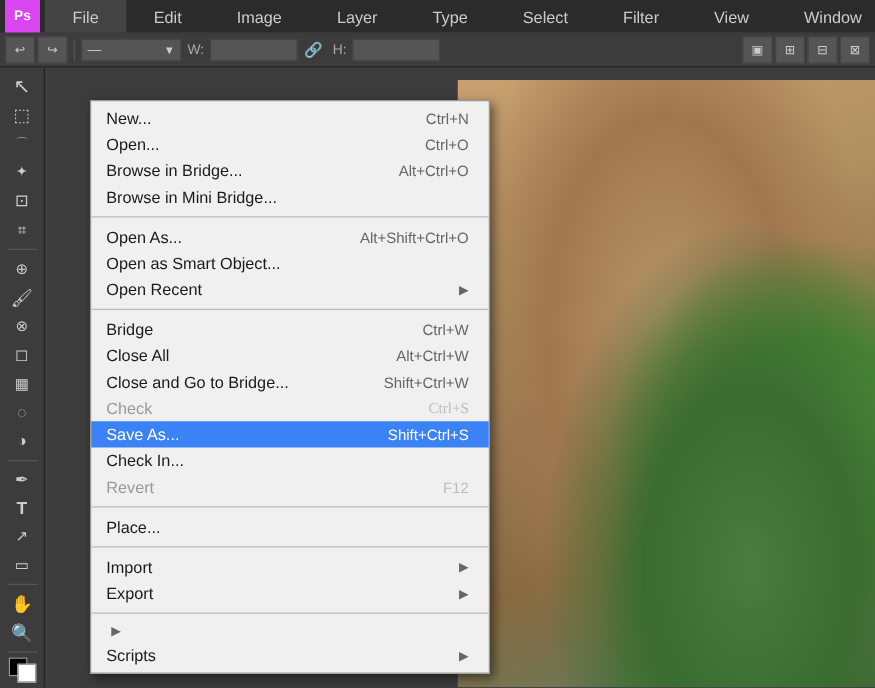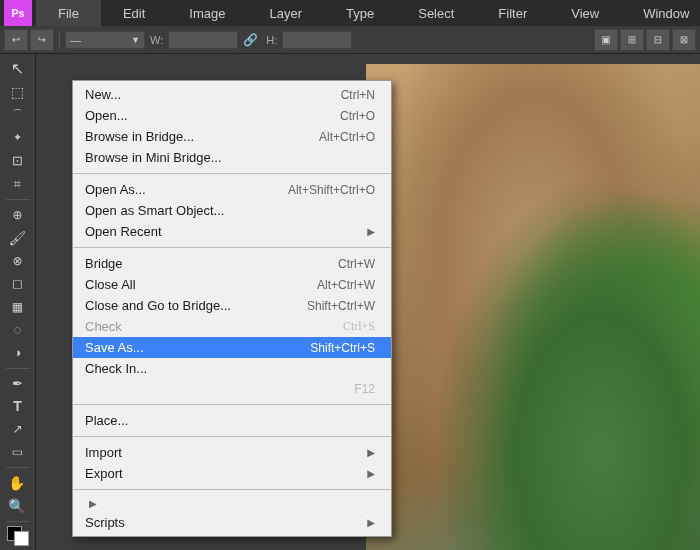--- a/index.html
+++ b/index.html
@@ -329,20 +329,21 @@
         </div>
         <div class="menu-row highlighted">
           <span class="menu-label">Save As...</span>
           <span class="shortcut">Shift+Ctrl+S</span>
         </div>
         <div class="menu-row">
           <span class="menu-label">Check In...</span>
           <span class="shortcut"></span>
         </div>
         <div class="menu-row disabled">
+          <span class="menu-label">Revert</span>
           <span class="shortcut" style="color:#bbb;">F12</span>
         </div>
       </div>
 
       <div class="menu-divider"></div>
 
       <div class="menu-section">
         <div class="menu-row">
           <span class="menu-label">Place...</span>
           <span class="shortcut"></span>

